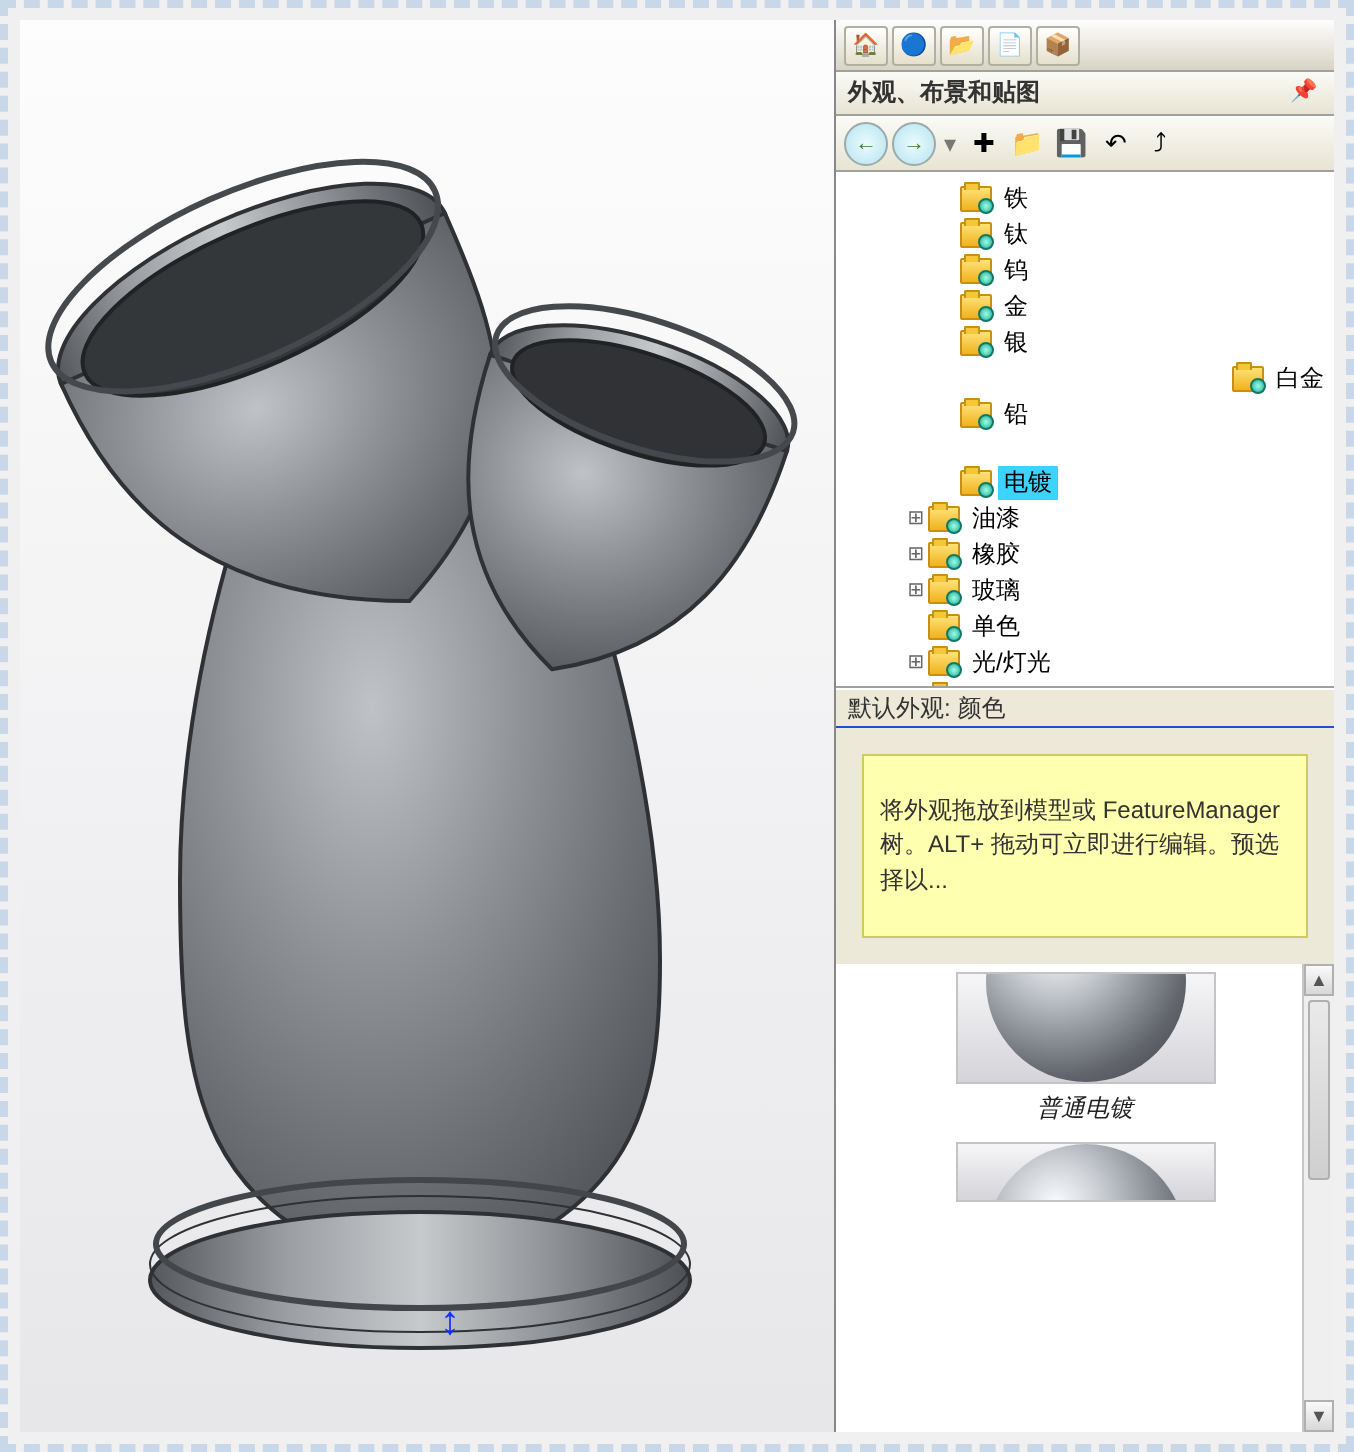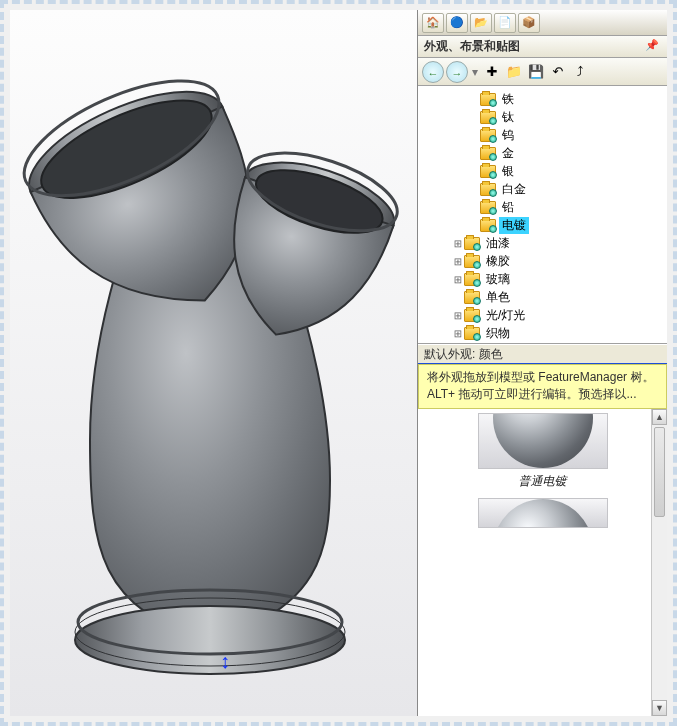--- a/index.html
+++ b/index.html
@@ -21,21 +21,21 @@
   .tool-btn { width:20px; height:20px; display:flex; align-items:center; justify-content:center; cursor:pointer; border-radius:2px; font-size:13px;}
   .tree { flex:0 0 258px; overflow:auto; background:#fff; border-bottom:1px solid #a0a0a0; padding:4px 2px;}
   .tree-item { display:flex; align-items:center; height:18px; white-space:nowrap; cursor:pointer;}
   .tw { display:inline-block; width:12px; text-align:center; color:#666; font-size:10px;}
   .folder-ico { width:16px; height:13px; background:linear-gradient(#ffe27a,#f0b21b); border:1px solid #c88f12; border-radius:1px; margin-right:3px; position:relative; flex-shrink:0;}
   .folder-ico::before{content:""; position:absolute; left:1px; top:-3px; width:6px; height:3px; background:#f4c738; border:1px solid #c88f12; border-bottom:none; border-radius:1px 1px 0 0;}
   .folder-deco { position:absolute; right:-2px; bottom:-2px; width:8px; height:8px; border-radius:50%; background:radial-gradient(#9fe,#2a8); border:1px solid #176;}
   .tree-label { padding:0 3px; }
   .tree-label.sel { background:#3cd3ff; }
   .section-label { height:20px; background:#ece9d8; border-top:1px solid #fff; border-bottom:1px solid #1d4ed8; display:flex; align-items:center; padding:0 6px; color:#333;}
-  .hint { background:#ffffb0; border:1px solid #cccc60; margin:0; padding:4px 8px; color:#333; line-height:1.45; font-size:12px;}
+  .hint { background:#ffffb0; border:1px solid #cccc60; margin:13px; padding:19px 8px; color:#333; line-height:1.45; font-size:12px;}
   .swatches { flex:1; overflow:auto; background:#fff; padding:4px; }
   .swatch-row { display:flex; flex-direction:column; align-items:center; margin-bottom:8px; position:relative;font-style:italic;}
   .sphere { width:130px; height:120px; display:flex; align-items:center; justify-content:center; background:linear-gradient(#f6f6f8,#d4d4d9); border:1px solid #c4c4c8;}
   .ball { width:100px; height:100px; border-radius:50%; position:relative; }
   .ball.chrome { background:radial-gradient(circle at 35% 30%, #fafcff 0%, #c8ccd1 25%, #8d9298 50%, #62666c 70%, #3c3f43 100%); }
   .ball.shiny  { background:radial-gradient(circle at 35% 30%, #ffffff 0%, #d2d6da 18%, #9198a0 42%, #6a7078 62%, #494d53 100%); }
   .ball .hole { position:absolute; right:14px; top:44px; width:34px; height:34px; border-radius:50%; background:radial-gradient(circle at 40% 40%, #2b2b2d, #000);}
   .swatch-label { margin-top:4px; color:#222; }
   .circled { position:absolute; left:-8px; top:-6px; width:150px; height:150px; pointer-events:none; }
   .scrollbar { position:absolute; right:0; top:0; bottom:0; width:16px; background:#efefef; border-left:1px solid #c7c7c7;}
@@ -165,35 +165,35 @@
             </span>
             <span class="tree-label">金</span>
           </div>
           <div class="tree-item" style="padding-left: 48px;">
             <span class="tw"></span>
             <span class="folder-ico">
               <span class="folder-deco"></span>
             </span>
             <span class="tree-label">银</span>
           </div>
-          <div class="tree-item" style="padding-left: 48px;">
+          <div class="tree-item" style="padding-left: 48px; justify-content: flex-end;">
             <span class="tw"></span>
             <span class="folder-ico">
               <span class="folder-deco"></span>
             </span>
             <span class="tree-label">白金</span>
           </div>
           <div class="tree-item" style="padding-left: 48px;">
             <span class="tw"></span>
             <span class="folder-ico">
               <span class="folder-deco"></span>
             </span>
             <span class="tree-label">铅</span>
           </div>
-          <div class="tree-item" style="padding-left: 48px;">
+          <div class="tree-item" style="padding-left: 48px; margin-top: 16px;">
             <span class="tw"></span>
             <span class="folder-ico">
               <span class="folder-deco"></span>
             </span>
             <span class="tree-label sel">电镀</span>
           </div>
           <div class="tree-item" style="padding-left: 32px;">
             <span class="tw">⊞</span>
             <span class="folder-ico">
               <span class="folder-deco"></span>

